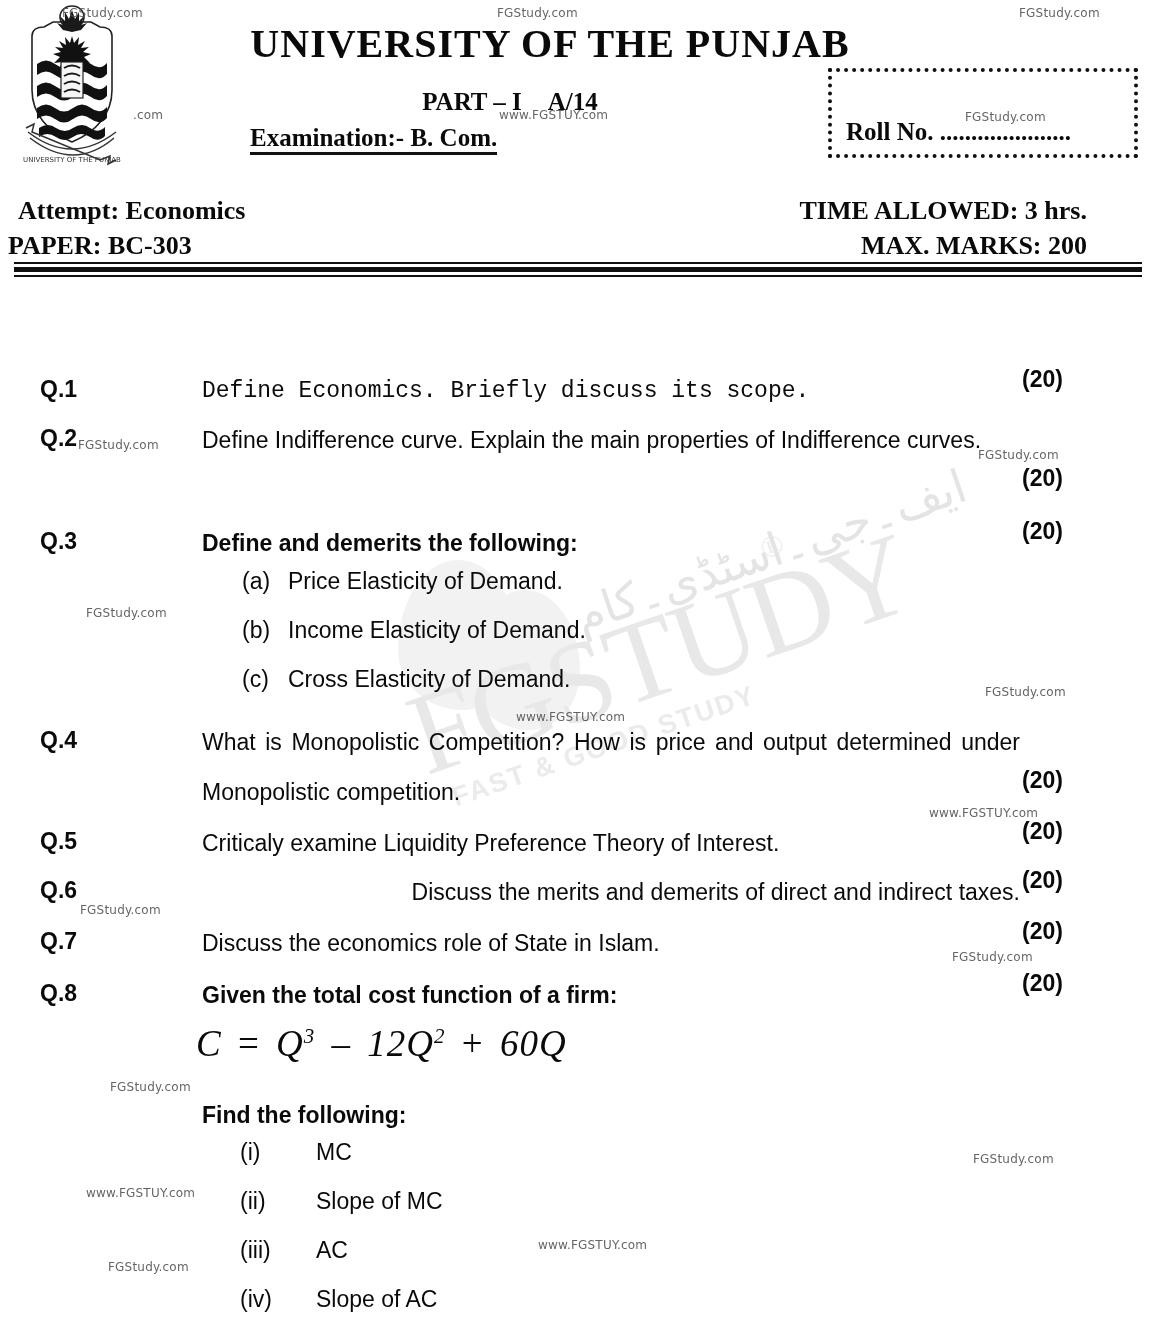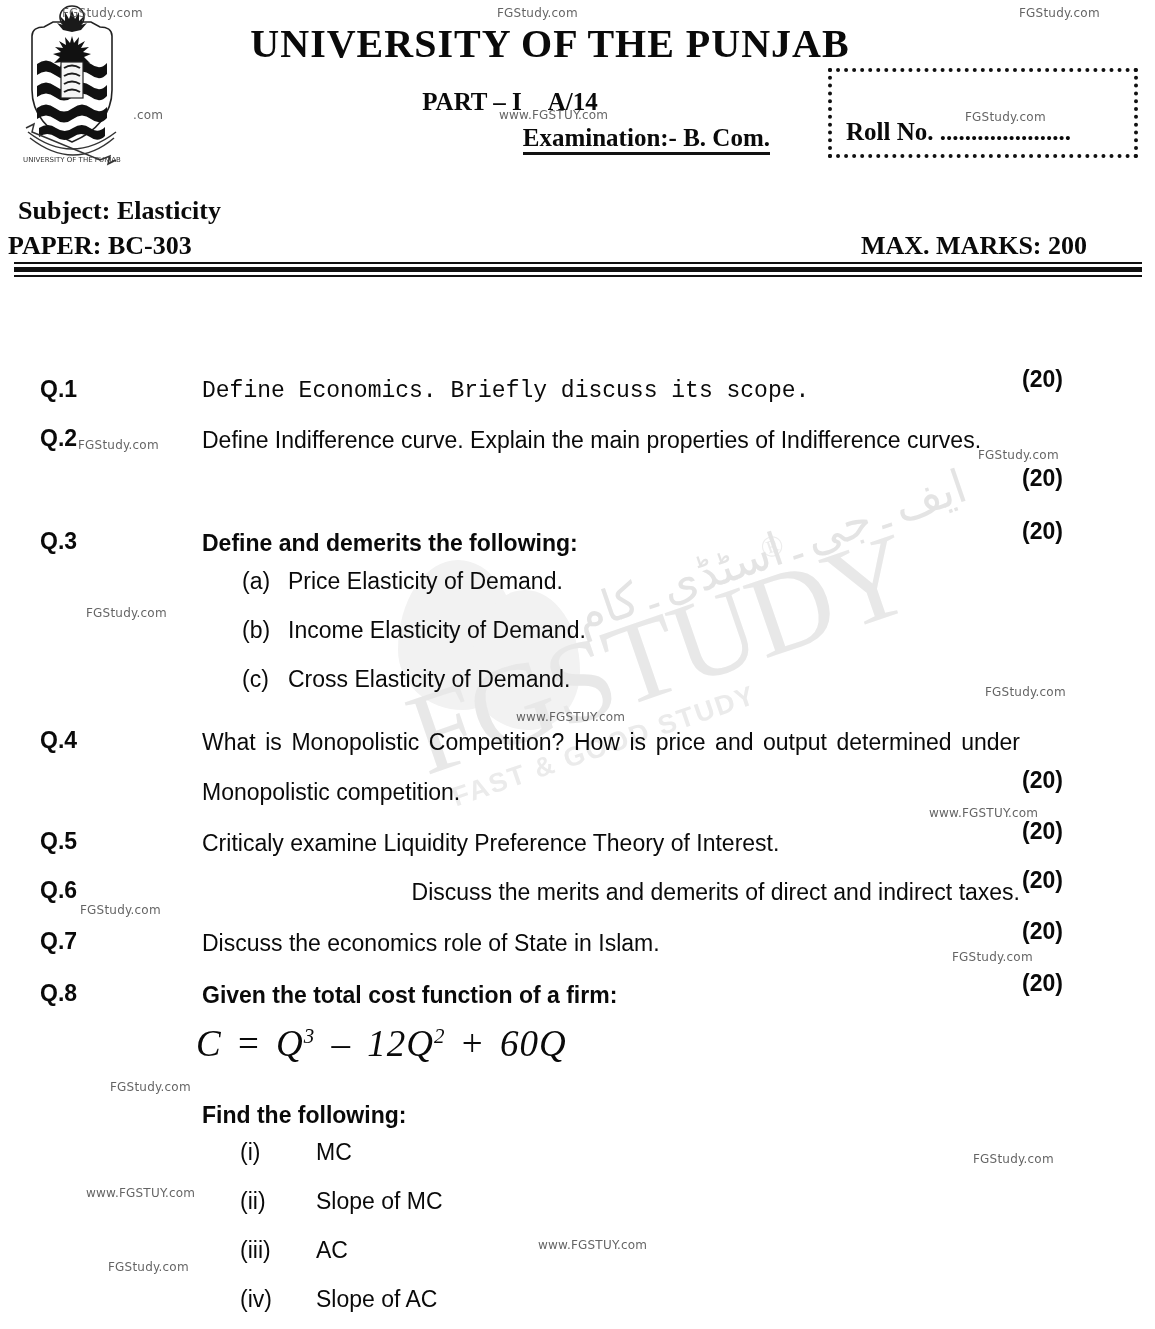--- a/index.html
+++ b/index.html
@@ -123,21 +123,21 @@
     font-weight: bold;
     font-size: 25px;
     z-index: 3;
   }
   .title-part .gap { display: inline-block; width: 26px; }
   .title-exam {
     position: absolute;
     left: 250px;
     top: 124px;
     width: 520px;
-    text-align: right;
+    text-align: left;
     font-family: "Liberation Serif", serif;
     font-weight: bold;
     font-size: 25px;
     z-index: 3;
   }
   .title-exam span {
     border-bottom: 3px solid #111;
     padding-bottom: 1px;
   }
 
@@ -332,22 +332,23 @@
   </div>
 
   <div class="title-exam">
     <span>Examination:- B. Com.</span>
   </div>
 
   <div class="rollbox">
     <div class="roll-label">Roll No. .....................</div>
   </div>
 
-  <div class="subject-line">Subject: Elasticity</div>
+  <div class="subject-line">Attempt: Economics</div>
   <div class="paper-line">PAPER: BC-303</div>
+  <div class="time-line">TIME ALLOWED: 3 hrs.</div>
   <div class="marks-line">MAX. MARKS: 200</div>
 
   <div class="rule-wrap">
     <div class="rule-thin"></div>
     <div class="rule-gap"></div>
     <div class="rule-thick"></div>
     <div class="rule-gap"></div>
     <div class="rule-thin"></div>
   </div>
 

